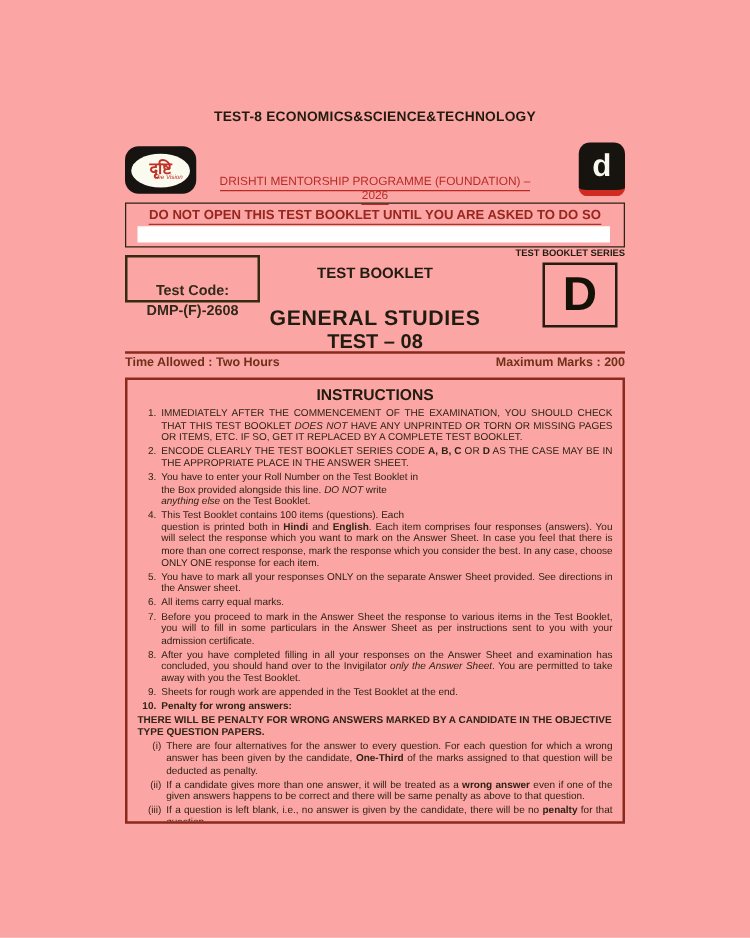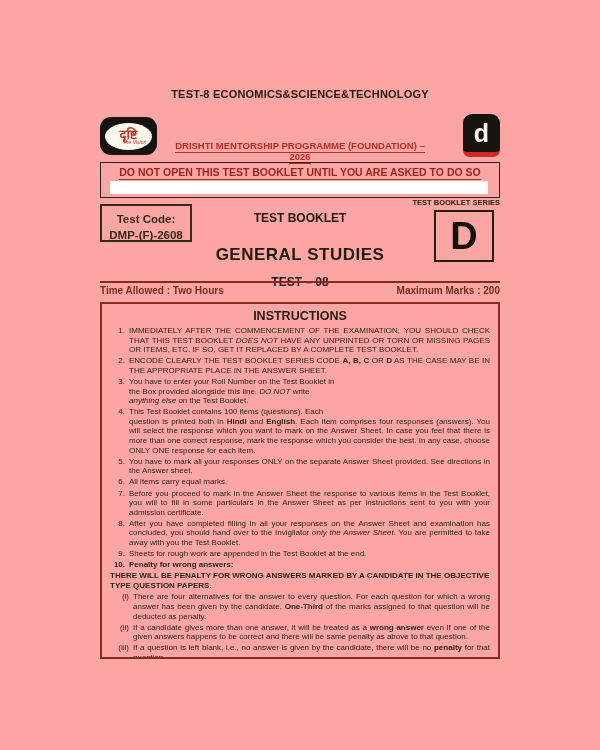--- a/index.html
+++ b/index.html
@@ -9,41 +9,41 @@
               font-weight:bold;font-size:11px;color:#201b0e;letter-spacing:.2px}
   
   .header-row{position:absolute;top:114px;left:100px;right:100px;height:48px}
   .logo-drishti{position:absolute;left:0;top:3px;width:57px;height:38px;background:#171310;
                 border-radius:11px;display:flex;align-items:center;justify-content:center}
   .logo-oval{width:47px;height:27px;background:#fbfaef;border-radius:50%;
              display:flex;flex-direction:column;align-items:center;justify-content:center;line-height:1}
   .logo-hin{color:#c03126;font-weight:bold;font-size:13px}
   .logo-tag{color:#c03126;font-size:5px;font-style:italic;margin:-1px 0 0 12px}
   .programme{position:absolute;left:68px;right:68px;top:26px;text-align:center;
-             font-weight:bold;font-size:9.5px;color:#b72d26}
+             font-weight:normal;font-size:9.5px;color:#b72d26}
   .programme span{border-bottom:1.5px solid #b72d26;padding-bottom:1px}
   .logo-d{position:absolute;right:0;top:0;width:37px;height:38px;background:#17140f;
           border-radius:9px 9px 7px 7px;border-bottom:5px solid #cf2b20;
           display:flex;align-items:center;justify-content:center;
           color:#f8f8ee;font-size:25px;font-weight:bold}
   
   .notice-box{position:absolute;left:100px;right:100px;top:162px;height:36px;
               border:1.5px solid #2a2414;box-sizing:border-box;padding-top:3px}
   .notice-head{text-align:center;font-weight:bold;font-size:10.5px;color:#97261e}
   .notice-head span{border-bottom:1.5px solid #a3372a;padding-bottom:1px}
   .white-bar{position:absolute;left:9px;right:11px;top:18px;height:13px;background:#ffffff}
   
   .mid{position:absolute;left:100px;right:100px;top:198px;height:86px}
-  .code-box{position:absolute;left:0;top:6px;width:92px;height:38px;border:2px solid #352b13;
+  .code-box{position:absolute;left:0;top:6px;width:108px;height:38px;border:2px solid #352b13;
             box-sizing:border-box;text-align:center;font-weight:bold;color:#33291a;
-            font-size:11.5px;padding-top:6px;line-height:1.35}
+            font-size:11.5px;padding-top:20px;line-height:1.35}
   .center-block{position:absolute;left:95px;right:95px;top:13px;text-align:center;color:#211c10}
   .cb1{font-size:12px;font-weight:bold}
   .cb2{font-size:17px;font-weight:bold;letter-spacing:.5px;margin-top:20px}
-  .cb3{font-size:12px;font-weight:bold;margin-top:10px}
+  .cb3{font-size:16px;font-weight:bold;}
   .series-label{position:absolute;right:0;top:0;font-size:7.5px;font-weight:bold;color:#241d10}
   .series-box{position:absolute;right:6px;top:12px;width:60px;height:52px;border:2px solid #241d10;
               box-sizing:border-box;display:flex;align-items:center;justify-content:center;
               font-size:38px;font-weight:bold;color:#141107}
   
   .meta-rule{position:absolute;left:100px;right:100px;top:281px;border-top:2px solid #8a2a1c}
   .meta-row{position:absolute;left:100px;right:100px;top:285px;display:flex;
             justify-content:space-between;font-weight:bold;font-size:10px;color:#6e3118}
   
   .inst-box{position:absolute;left:100px;right:100px;top:302px;height:357px;

